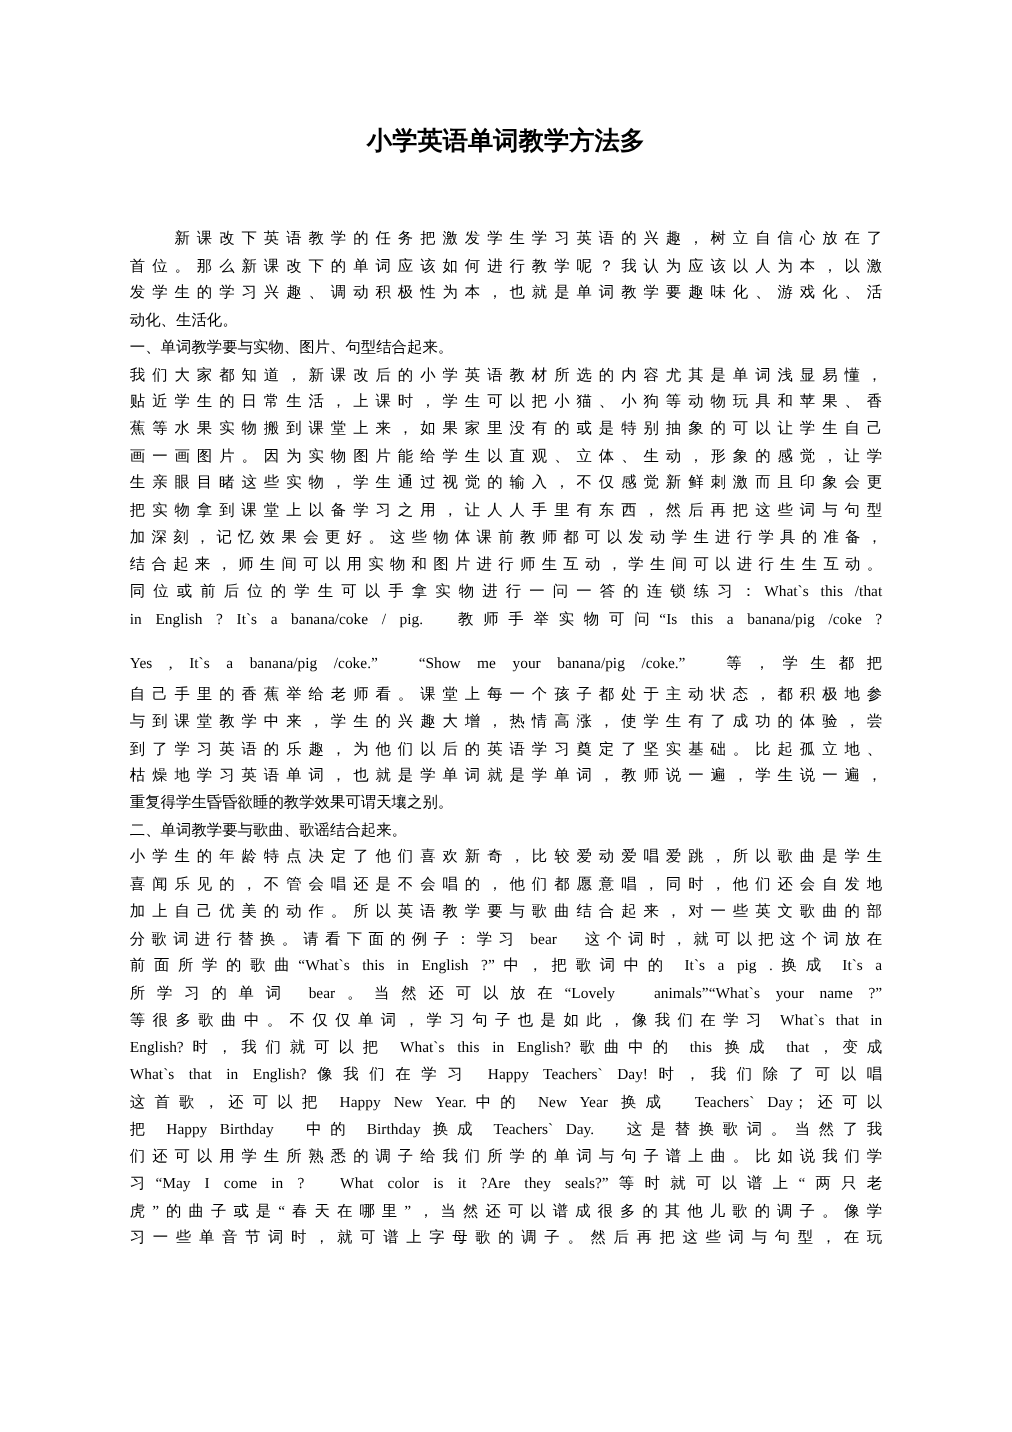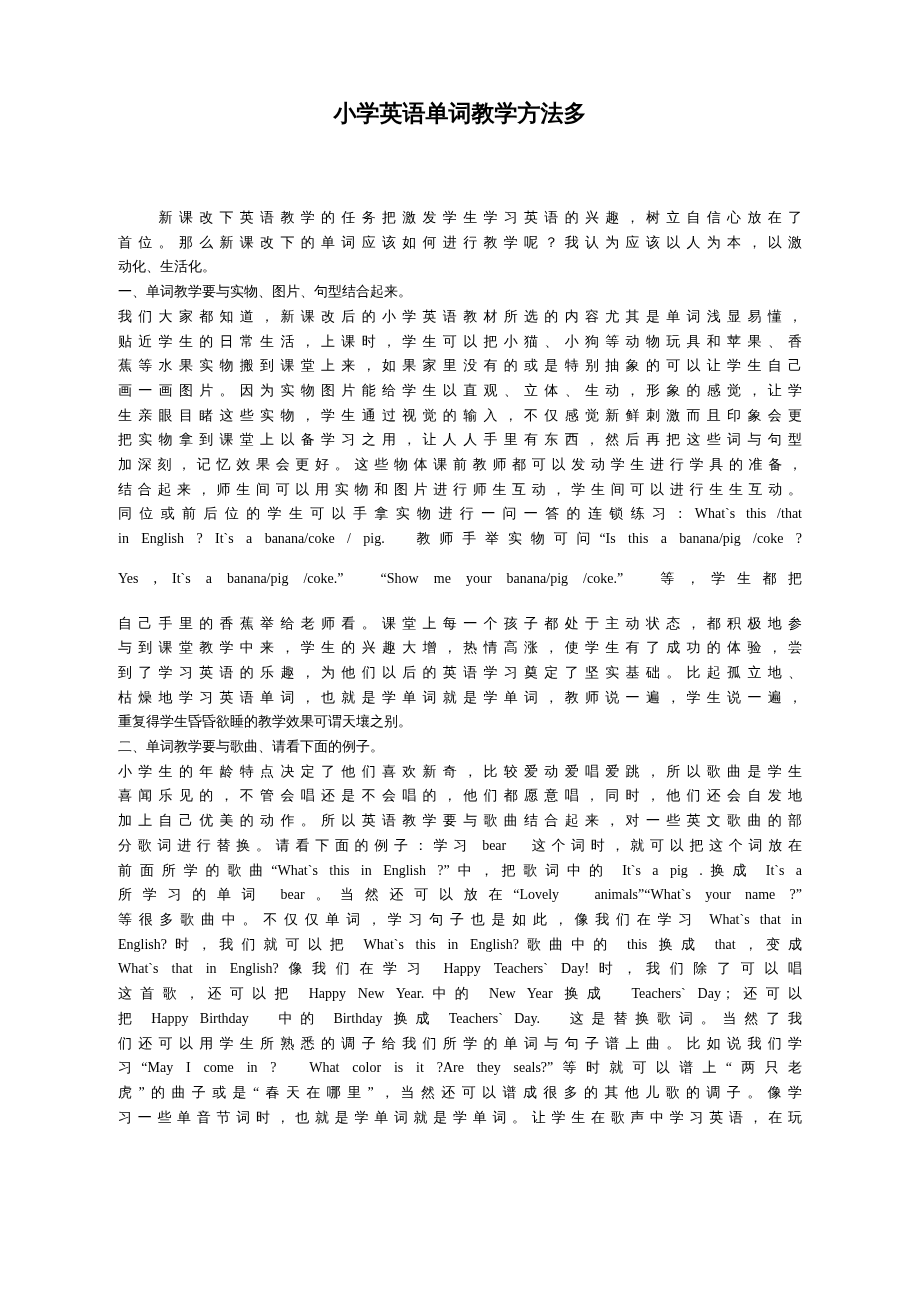--- a/index.html
+++ b/index.html
@@ -8,21 +8,21 @@
     width:920px;
     height:1302px;
     background:#ffffff;
     color:#000000;
     font-family:"Liberation Serif","DejaVu Serif",serif;
     overflow:hidden;
   }
   .doc-title{
     position:absolute;
     left:118px;
-    top:98px;
+    top:112px;
     width:684px;
     font-size:23px;
     line-height:32px;
     font-weight:bold;
     text-align:center;
     white-space:nowrap;
   }
   .doc-body{
     position:absolute;
     left:118px;
@@ -33,58 +33,59 @@
   }
   .line{
     text-align:justify;
     text-align-last:justify;
   }
   .line.nj{
     text-align:left;
     text-align-last:auto;
   }
   .line.g15{margin-top:15px;}
-  .line.g4{margin-top:20px;}
+  .line.g4{margin-top:4px;}
 </style>
 </head>
 <body>
 
 <div class="page">
   <div class="doc-title">小学英语单词教学方法多</div>
   <div class="doc-body">
       <div class="line">　　新课改下英语教学的任务把激发学生学习英语的兴趣，树立自信心放在了</div>
       <div class="line">首位。那么新课改下的单词应该如何进行教学呢？我认为应该以人为本，以激</div>
+      <div class="line">发学生的学习兴趣、调动积极性为本，也就是单词教学要趣味化、游戏化、活</div>
       <div class="line nj">动化、生活化。</div>
       <div class="line nj">一、单词教学要与实物、图片、句型结合起来。</div>
       <div class="line">我们大家都知道，新课改后的小学英语教材所选的内容尤其是单词浅显易懂，</div>
       <div class="line">贴近学生的日常生活，上课时，学生可以把小猫、小狗等动物玩具和苹果、香</div>
       <div class="line">蕉等水果实物搬到课堂上来，如果家里没有的或是特别抽象的可以让学生自己</div>
       <div class="line">画一画图片。因为实物图片能给学生以直观、立体、生动，形象的感觉，让学</div>
       <div class="line">生亲眼目睹这些实物，学生通过视觉的输入，不仅感觉新鲜刺激而且印象会更</div>
       <div class="line">把实物拿到课堂上以备学习之用，让人人手里有东西，然后再把这些词与句型</div>
       <div class="line">加深刻，记忆效果会更好。这些物体课前教师都可以发动学生进行学具的准备，</div>
       <div class="line">结合起来，师生间可以用实物和图片进行师生互动，学生间可以进行生生互动。</div>
       <div class="line">同位或前后位的学生可以手拿实物进行一问一答的连锁练习：What`s this /that</div>
       <div class="line">in English ? It`s a banana/coke / pig.　教师手举实物可问“Is this a banana/pig /coke ?</div>
       <div class="line g15">Yes , It`s a banana/pig /coke.”　“Show me your banana/pig /coke.”　等，学生都把</div>
       <div class="line g4">自己手里的香蕉举给老师看。课堂上每一个孩子都处于主动状态，都积极地参</div>
       <div class="line">与到课堂教学中来，学生的兴趣大增，热情高涨，使学生有了成功的体验，尝</div>
       <div class="line">到了学习英语的乐趣，为他们以后的英语学习奠定了坚实基础。比起孤立地、</div>
       <div class="line">枯燥地学习英语单词，也就是学单词就是学单词，教师说一遍，学生说一遍，</div>
       <div class="line nj">重复得学生昏昏欲睡的教学效果可谓天壤之别。</div>
-      <div class="line nj">二、单词教学要与歌曲、请看下面的例子。</div>
+      <div class="line nj">二、单词教学要与歌曲、歌谣结合起来。</div>
       <div class="line">小学生的年龄特点决定了他们喜欢新奇，比较爱动爱唱爱跳，所以歌曲是学生</div>
       <div class="line">喜闻乐见的，不管会唱还是不会唱的，他们都愿意唱，同时，他们还会自发地</div>
       <div class="line">加上自己优美的动作。所以英语教学要与歌曲结合起来，对一些英文歌曲的部</div>
       <div class="line">分歌词进行替换。请看下面的例子：学习 bear　这个词时，就可以把这个词放在</div>
       <div class="line">前面所学的歌曲“What`s this in English ?”中，把歌词中的 It`s a pig .换成 It`s a</div>
       <div class="line">所学习的单词 bear。当然还可以放在“Lovely　animals”“What`s your name ?”</div>
       <div class="line">等很多歌曲中。不仅仅单词，学习句子也是如此，像我们在学习 What`s that in</div>
       <div class="line">English?时，我们就可以把 What`s this in English?歌曲中的 this 换成 that，变成</div>
       <div class="line">What`s that in English?像我们在学习 Happy Teachers` Day!时，我们除了可以唱</div>
       <div class="line">这首歌，还可以把 Happy New Year.中的 New Year 换成　Teachers` Day；还可以</div>
       <div class="line">把 Happy Birthday　中的 Birthday 换成 Teachers` Day.　这是替换歌词。当然了我</div>
       <div class="line">们还可以用学生所熟悉的调子给我们所学的单词与句子谱上曲。比如说我们学</div>
       <div class="line">习“May I come in ?　What color is it ?Are they seals?”等时就可以谱上“两只老</div>
       <div class="line">虎”的曲子或是“春天在哪里”，当然还可以谱成很多的其他儿歌的调子。像学</div>
-      <div class="line">习一些单音节词时，也就是学单词就是学单词。让学生在歌声中学习英语，在玩</div>
+      <div class="line">习一些单音节词时，就可谱上字母歌的调子。然后再把这些词与句型，在玩</div>
     </div>
 </div>
 
 </body></html>

